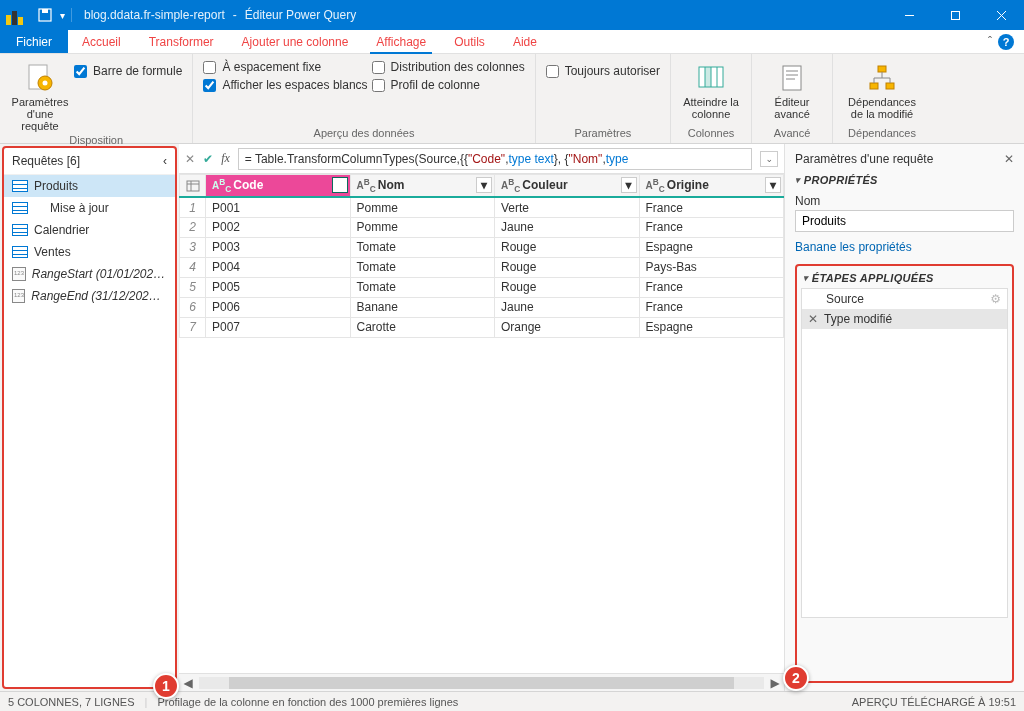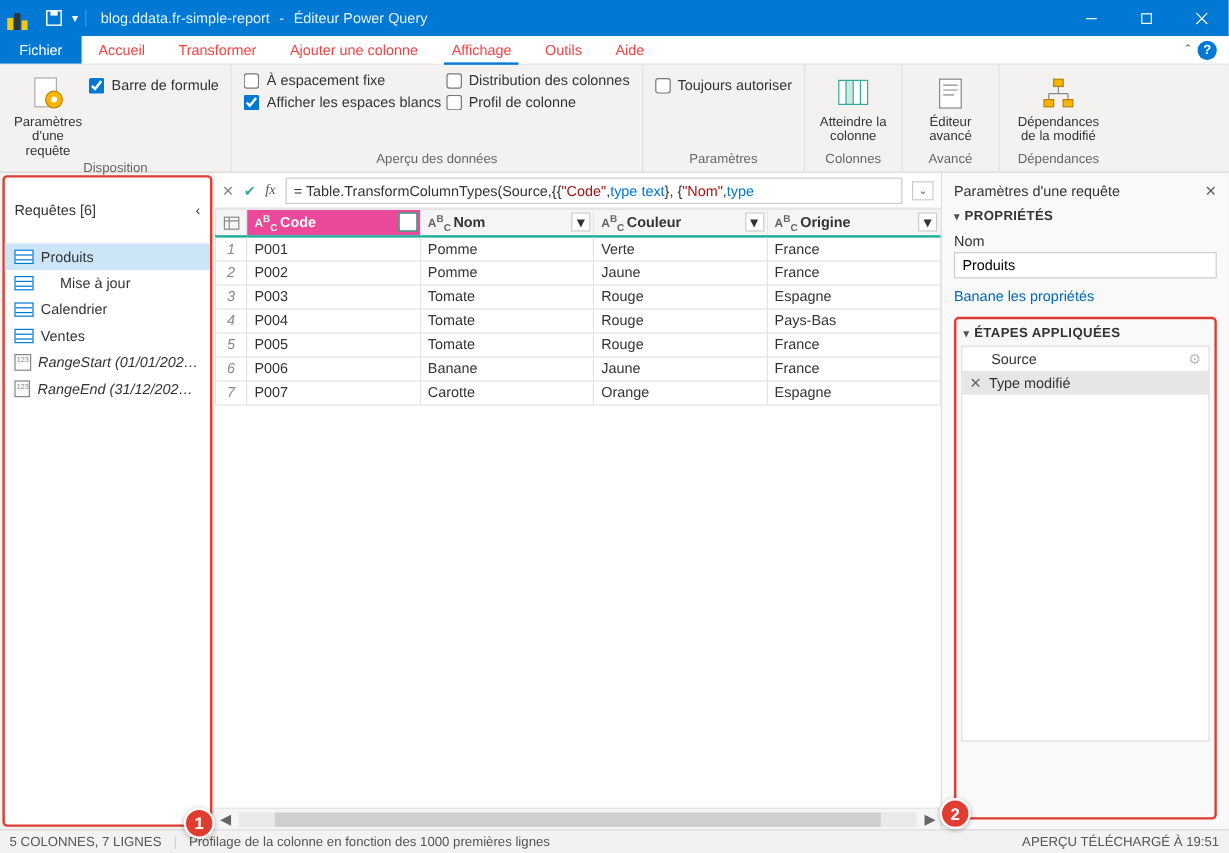--- a/index.html
+++ b/index.html
@@ -32,21 +32,21 @@
   .bigbtn .bicon { width:32px; height:32px; display:flex; align-items:center; justify-content:center;}
   .chk { display:flex; align-items:center; gap:6px; font-size:12px; padding:2px 0; color:#333; white-space:nowrap;}
   .chk input { accent-color:#0078d4;}
   .vcol { display:flex; flex-direction:column; justify-content:flex-start; gap:0px;}
 
   
   .main { display:flex; height: calc(711px - 30px - 24px - 90px - 20px); }
   
   
   .queries { width:175px; background:#fff; border-right:1px solid #e1e1e1; display:flex; flex-direction:column; border:2px solid #e03c31; margin:2px; border-radius:4px; position:relative;}
-  .queries .hdr { padding:20px 8px; font-size:12px; display:flex; align-items:center; border-bottom:1px solid #f0f0f0;}
+  .queries .hdr { padding:6px 8px; font-size:12px; display:flex; align-items:center; border-bottom:1px solid #f0f0f0;}
   .queries .hdr .chev { margin-left:auto;}
   .qitem { display:flex; align-items:center; gap:6px; padding:4px 8px; font-size:12px; }
   .qitem.sel { background:#cde6f7;}
   .qicon { width:16px; height:12px; border:1px solid #0078d4; position:relative; background:#fff;}
   .qicon::before { content:""; position:absolute; left:0; right:0; top:3px; height:1px; background:#0078d4;}
   .qicon::after { content:""; position:absolute; left:0; right:0; top:7px; height:1px; background:#0078d4;}
   .picon { width:14px; height:14px; border:1px solid #888; background:#fafafa; position:relative;}
   .picon::after{content:"123"; font-size:6px; position:absolute; left:1px; top:2px; color:#888;}
 
   
@@ -74,21 +74,21 @@
   
   .hscroll { height:18px; border-top:1px solid #e1e1e1; display:flex; align-items:center; background:#f5f5f5;}
   .hscroll .track { flex:1; height:12px; background:#e9e9e9; margin:0 2px; position:relative;}
   .hscroll .thumb { position:absolute; left:30px; right:30px; top:0; bottom:0; background:#cfcfcf;}
   .hscroll .arrow { width:18px; text-align:center; color:#666;}
 
   
   .rpane { width:240px; background:#f9f9f9; border-left:1px solid #e1e1e1; padding:8px 10px; font-size:12px; display:flex; flex-direction:column; gap:8px;}
   .rpane .rtitle { display:flex; align-items:center;}
   .rpane .rtitle .x { margin-left:auto; color:#666;}
-  .sect { font-weight:600; font-size:11px; letter-spacing:.3px; color:#333; display:flex; align-items:center; gap:4px;}
+  .sect { font-weight:600; font-size:11px; letter-spacing:.3px; color:#333; display:flex; align-items:center; gap:4px;font-style:italic;}
   .sect::before { content:"▾"; font-size:9px; color:#555;}
   .nominput { width:100%; border:1px solid #ccc; padding:3px 6px; font-size:12px; background:#fff;}
   .link { color:#0066b3; }
   .stepsbox { border:2px solid #e03c31; border-radius:4px; padding:4px; flex:1; position:relative; margin-top:2px;}
   .step { display:flex; align-items:center; padding:3px 6px; gap:6px;}
   .step .gear { margin-left:auto; color:#bbb;}
   .step.sel { background:#e6e6e6;}
   .stepsbox .stepscontent { background:#fff; border:1px solid #ddd; min-height:330px; }
 
   

